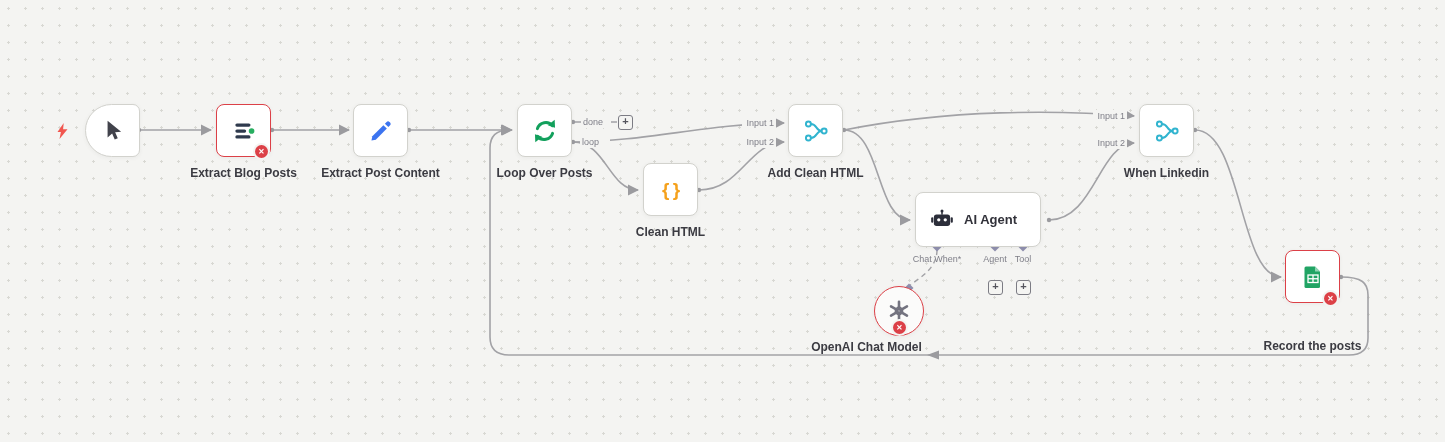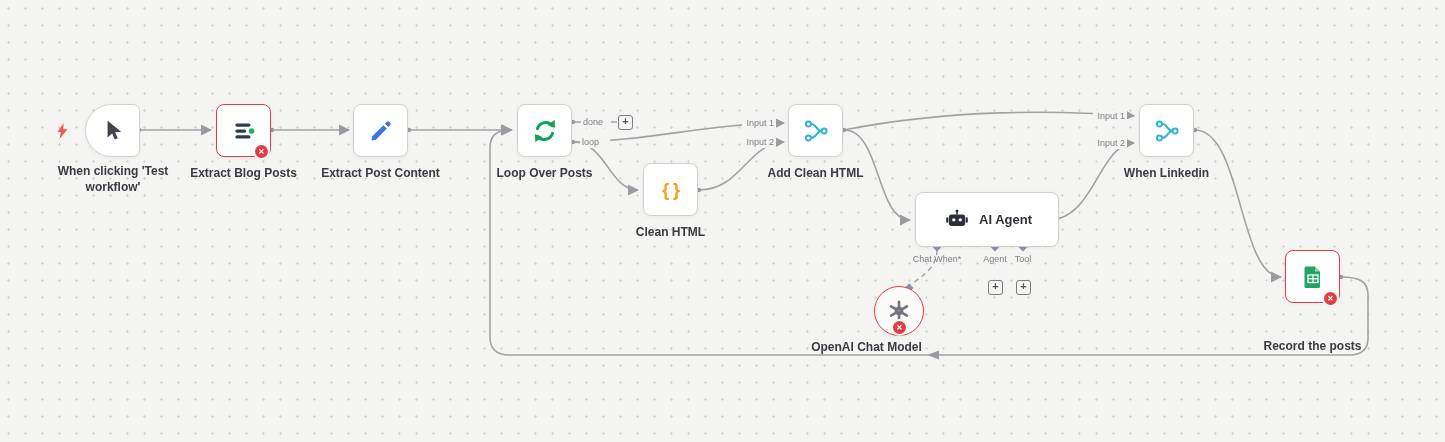--- a/index.html
+++ b/index.html
@@ -12,21 +12,21 @@
   }
   #wires { position:absolute; left:0; top:0; z-index:1; }
   .node {
     position:absolute; width:55px; height:53px; background:#fff;
     border:1.7px solid #d2d2cd; border-radius:8px; z-index:3;
     display:flex; align-items:center; justify-content:center;
     box-shadow:0 1px 4px rgba(60,60,60,.06); cursor:pointer;
   }
   .node.error { border-color:#dc4047; }
   .node.trigger { border-radius:30px 8px 8px 30px; }
-  .node.wide { width:144px; height:55px; justify-content:center; padding-left:2px; gap:9px; }
+  .node.wide { width:126px; height:55px; justify-content:flex-start; padding-left:13px; gap:9px; }
   .node.round { width:50px; height:50px; border-radius:50%; background:#fbfbfa; }
   .icon { display:flex; align-items:center; justify-content:center; }
   .nlabel {
     position:absolute; z-index:4; font-size:12px; font-weight:600;
     color:#3b3b42; text-align:center; line-height:1.35; pointer-events:none;
   }
   .plabel {
     position:absolute; z-index:2; font-size:9px; color:#7f7f88;
     background:#f4f4f2; padding:0 2px; line-height:12px; white-space:nowrap;
   }
@@ -103,21 +103,20 @@
       </svg>
   </span>
 
   <div class="node trigger" style="left:85px; top:104px;">
     <span class="icon">
       <svg width="26" height="26" viewBox="0 0 24 24">
           <path d="M7 2.5 L7 18 L11.2 14.2 L13.6 19.8 L16.4 18.6 L14 13.1 L19.5 12.6 Z" fill="#41424b"></path>
         </svg>
     </span>
   </div>
-  <div class="nlabel" style="left:55px; top:163px; width:116px;">When clicking 'Test workflow'</div>
 
   <div class="node error" style="left:216px; top:104px;">
     <span class="icon">
       <svg width="26" height="26" viewBox="0 0 24 24">
         <rect x="4" y="5" width="14" height="3" rx="1.5" fill="#2f3a4d"></rect>
         <rect x="4" y="10.5" width="10" height="3" rx="1.5" fill="#2f3a4d"></rect>
         <rect x="4" y="16" width="14" height="3" rx="1.5" fill="#2f3a4d"></rect>
         <circle cx="19" cy="12" r="2.6" fill="#27ae60"></circle>
       </svg>
     </span>

